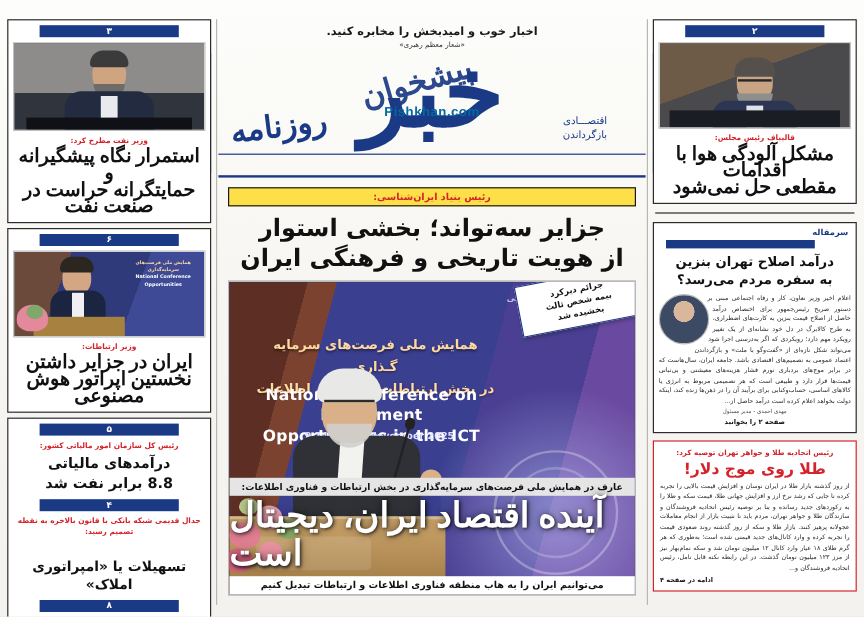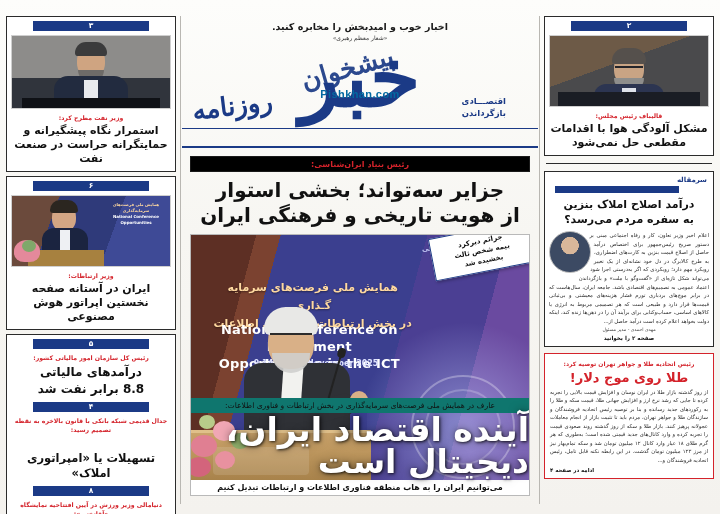--- a/index.html
+++ b/index.html
@@ -22,21 +22,21 @@
     font-family:"DejaVu Serif","Liberation Serif",serif;
     font-size:82px;font-weight:bold;color:#1b3a86;line-height:84px;
     letter-spacing:-2px;
   }
   .logo-rooz{
     position:absolute;left:14px;bottom:4px;
     font-family:"DejaVu Serif",serif;font-size:26px;font-weight:bold;color:#1b3a86;
     transform:rotate(-7deg);
   }
   .logo-sub{
-    position:absolute;right:36px;bottom:6px;font-size:8.5px;font-weight:bold;color:#1b3a86;
+    position:absolute;right:36px;bottom:6px;font-size:8.5px;font-weight:normal;color:#1b3a86;
     line-height:12px;text-align:right;
   }
   .logo-script{
     position:absolute;left:122px;top:14px;font-size:26px;color:#1b3a86;opacity:.92;
     font-family:"DejaVu Serif",serif;transform:rotate(-16deg);font-weight:bold;
   }
   .watermark{
     position:absolute;left:50%;top:49px;transform:translateX(-50%);
     color:#0369a1;font-size:11px;font-weight:bold;letter-spacing:.4px;
     font-family:"Liberation Sans",sans-serif;direction:ltr;
@@ -69,21 +69,21 @@
   .rule-b{left:180px;}
 
   .card{border:1.2px solid #2b2b2b;padding:4px 4px 5px;box-sizing:border-box;background:#fff;}
   .pagebar{
     background:#1b3a86;color:#fff;font-size:7.5px;font-weight:bold;text-align:center;
     height:10px;line-height:10px;margin:0 22px 4px;
   }
   .photo{width:100%;background:#5d5f63;position:relative;overflow:hidden;border:1px solid #cfcfcf;box-sizing:border-box;}
   .kicker{color:#d4232b;font-size:6.2px;font-weight:bold;text-align:center;margin:4px 2px 2px;line-height:9px;}
   .hl{font-size:11.5px;font-weight:bold;color:#111;text-align:center;line-height:15px;margin:0 1px;}
-  .hl.sm{font-size:11px;line-height:14px;}
+  .hl.sm{font-size:16px;line-height:14px;font-family:Liberation Serif, serif;}
   .hl.big{font-size:12px;line-height:16.5px;}
 
   .divider{border-top:1.2px solid #2b2b2b;margin:7px 2px;}
 
   
   .edi-label{font-size:7px;color:#1b3a86;font-weight:bold;text-align:right;margin:0 2px 2px;}
   .edi-bar{background:#1b3a86;height:7px;margin:0 30px 4px 6px;}
   .edi-hl{font-size:11px;font-weight:bold;color:#111;text-align:center;line-height:15px;}
   .edi-body{font-size:5.3px;line-height:8.6px;color:#2a2a2a;text-align:justify;margin-top:4px;}
   .edi-photo{
@@ -98,21 +98,21 @@
   .goldbox{border:1.2px solid #d4232b;padding:5px 5px 5px;margin-top:6px;background:#fff;}
   .gold-kicker{color:#d4232b;font-size:6px;font-weight:bold;text-align:center;line-height:9px;}
   .gold-hl{color:#d4232b;font-size:13px;font-weight:bold;text-align:center;margin:2px 0 3px;}
   .gold-body{font-size:5.3px;line-height:8.5px;color:#2a2a2a;text-align:justify;}
   .gold-more{font-size:5.4px;font-weight:bold;text-align:left;margin-top:3px;color:#111;}
 
   
   .center{position:absolute;left:190px;right:190px;top:156px;bottom:6px;}
   .lead-kicker-box{
     border:1.3px solid #1a1a1a;height:14px;display:flex;align-items:center;justify-content:center;
-    color:#d4232b;font-size:8px;font-weight:bold;background:#000000;
+    color:#d4232b;font-size:8px;font-weight:bold;background:#fde047;
   }
   .lead-hl{
     text-align:center;font-size:20px;font-weight:bold;color:#111;line-height:25px;
     margin:6px 0 6px;letter-spacing:-.2px;
   }
   .mainphoto{
     position:relative;width:100%;height:262px;overflow:hidden;border:1px solid #b9b9b9;
     box-sizing:border-box;background:#2a2a55;
   }
   .mp-bg{position:absolute;inset:0;
@@ -164,26 +164,26 @@
   .mic:after{content:"";position:absolute;left:-3px;top:-6px;width:8px;height:10px;border-radius:4px;background:#222;}
 
   .sticker{
     position:absolute;right:-4px;top:-6px;width:92px;padding:6px 4px 5px;background:#fff;
     border:1.4px solid #1b3a86;transform:rotate(-11deg);box-shadow:1px 2px 3px rgba(0,0,0,.25);
   }
   .sticker-txt{font-size:7px;font-weight:bold;color:#111;text-align:center;line-height:10px;}
 
   .overlay{position:absolute;left:0;right:0;bottom:0;}
   .ov-kicker{
-    background:#0f766e;color:#111;font-size:7.6px;font-weight:normal;text-align:center;
+    background:#e5e5e5;color:#111;font-size:7.6px;font-weight:bold;text-align:center;
     padding:2px 4px;line-height:11px;
   }
   .ov-hl{
-    color:#fff;font-size:33px;font-weight:bold;text-align:right;line-height:32px;
-    text-shadow:1px 1px 3px rgba(0,0,0,.75),0 0 8px rgba(0,0,0,.5);padding:1px 0 2px;
+    color:#fff;font-size:29px;font-weight:bold;text-align:left;line-height:32px;
+    text-shadow:1px 1px 3px rgba(0,0,0,.75),0 0 8px rgba(0,0,0,.5);padding:1px 0 2px;font-family:Liberation Serif, serif;
   }
   .ov-sub{
     background:#fff;color:#111;font-size:8px;font-weight:bold;text-align:center;
     padding:2px 4px;line-height:11px;
   }
 </style>
 </head>
 <body>
 
 <div class="page">
@@ -246,21 +246,21 @@
         <span>مقطعی حل نمی‌شود</span>
       </div>
     </div>
 
     <div class="divider"></div>
 
     <div class="card">
       <div class="edi-label">سرمقاله</div>
       <div class="edi-bar"></div>
       <div class="edi-hl">
-        <span>درآمد اصلاح املاک بنزین</span><br>
+        <span>درآمد اصلاح تهران بنزین</span><br>
         <span>به سفره مردم می‌رسد؟</span>
       </div>
       <div class="edi-body">
         <span class="edi-photo"></span>
         <span>اعلام اخیر وزیر تعاون، کار و رفاه اجتماعی مبنی بر دستور صریح رئیس‌جمهور برای اختصاص درآمد حاصل از اصلاح قیمت بنزین به کارت‌های اضطراری، به طرح کالابرگ در دل خود نشانه‌ای از یک تغییر رویکرد مهم دارد؛ رویکردی که اگر به‌درستی اجرا شود می‌تواند شکل تازه‌ای از «گفت‌وگو با ملت» و بازگرداندن اعتماد عمومی به تصمیم‌های اقتصادی باشد. جامعه ایران، سال‌هاست که در برابر موج‌های بردباری تورم فشار هزینه‌های معیشتی و بی‌ثباتی قیمت‌ها قرار دارد و طبیعی است که هر تصمیمی مربوط به انرژی یا کالاهای اساسی، حساب‌وکتابی برای برآیند آن را در ذهن‌ها زنده کند، اینکه دولت بخواهد اعلام کرده است درآمد حاصل از...</span>
       </div>
       <div class="edi-cap">مهدی احمدی - مدیر مسئول</div>
       <div class="edi-more">صفحه ۲ را بخوانید</div>
     </div>
 
@@ -304,21 +304,21 @@
         <div style="position:absolute;left:40px;top:8px;width:24px;height:28px;border-radius:46%;background:#d3a684"></div>
         <div style="position:absolute;left:38px;top:4px;width:28px;height:13px;border-radius:13px 13px 4px 4px;background:#2b2620"></div>
         <div style="position:absolute;left:30px;top:32px;width:46px;height:30px;border-radius:12px 12px 0 0;background:#1b2440"></div>
         <div style="position:absolute;left:48px;top:34px;width:10px;height:22px;background:#eef0f3"></div>
         <div style="position:absolute;left:16px;bottom:0;width:76px;height:16px;background:#a7813f"></div>
         <div style="position:absolute;left:2px;bottom:4px;width:26px;height:22px;border-radius:50% 50% 40% 40%;background:#e4899b"></div>
         <div style="position:absolute;left:10px;bottom:14px;width:14px;height:12px;border-radius:50%;background:#7fa86a"></div>
       </div>
       <div class="kicker">وزیر ارتباطات:</div>
       <div class="hl sm">
-        <span>ایران در آستانه صفحه</span><br>
+        <span>ایران در جزایر داشتن</span><br>
         <span>نخستین اپراتور هوش مصنوعی</span>
       </div>
     </div>
 
     <div class="card" style="margin-top:4px;padding-bottom:6px">
 
       <div>
         <div class="pagebar">۵</div>
         <div class="kicker">رئیس کل سازمان امور مالیاتی کشور:</div>
         <div class="hl big">

